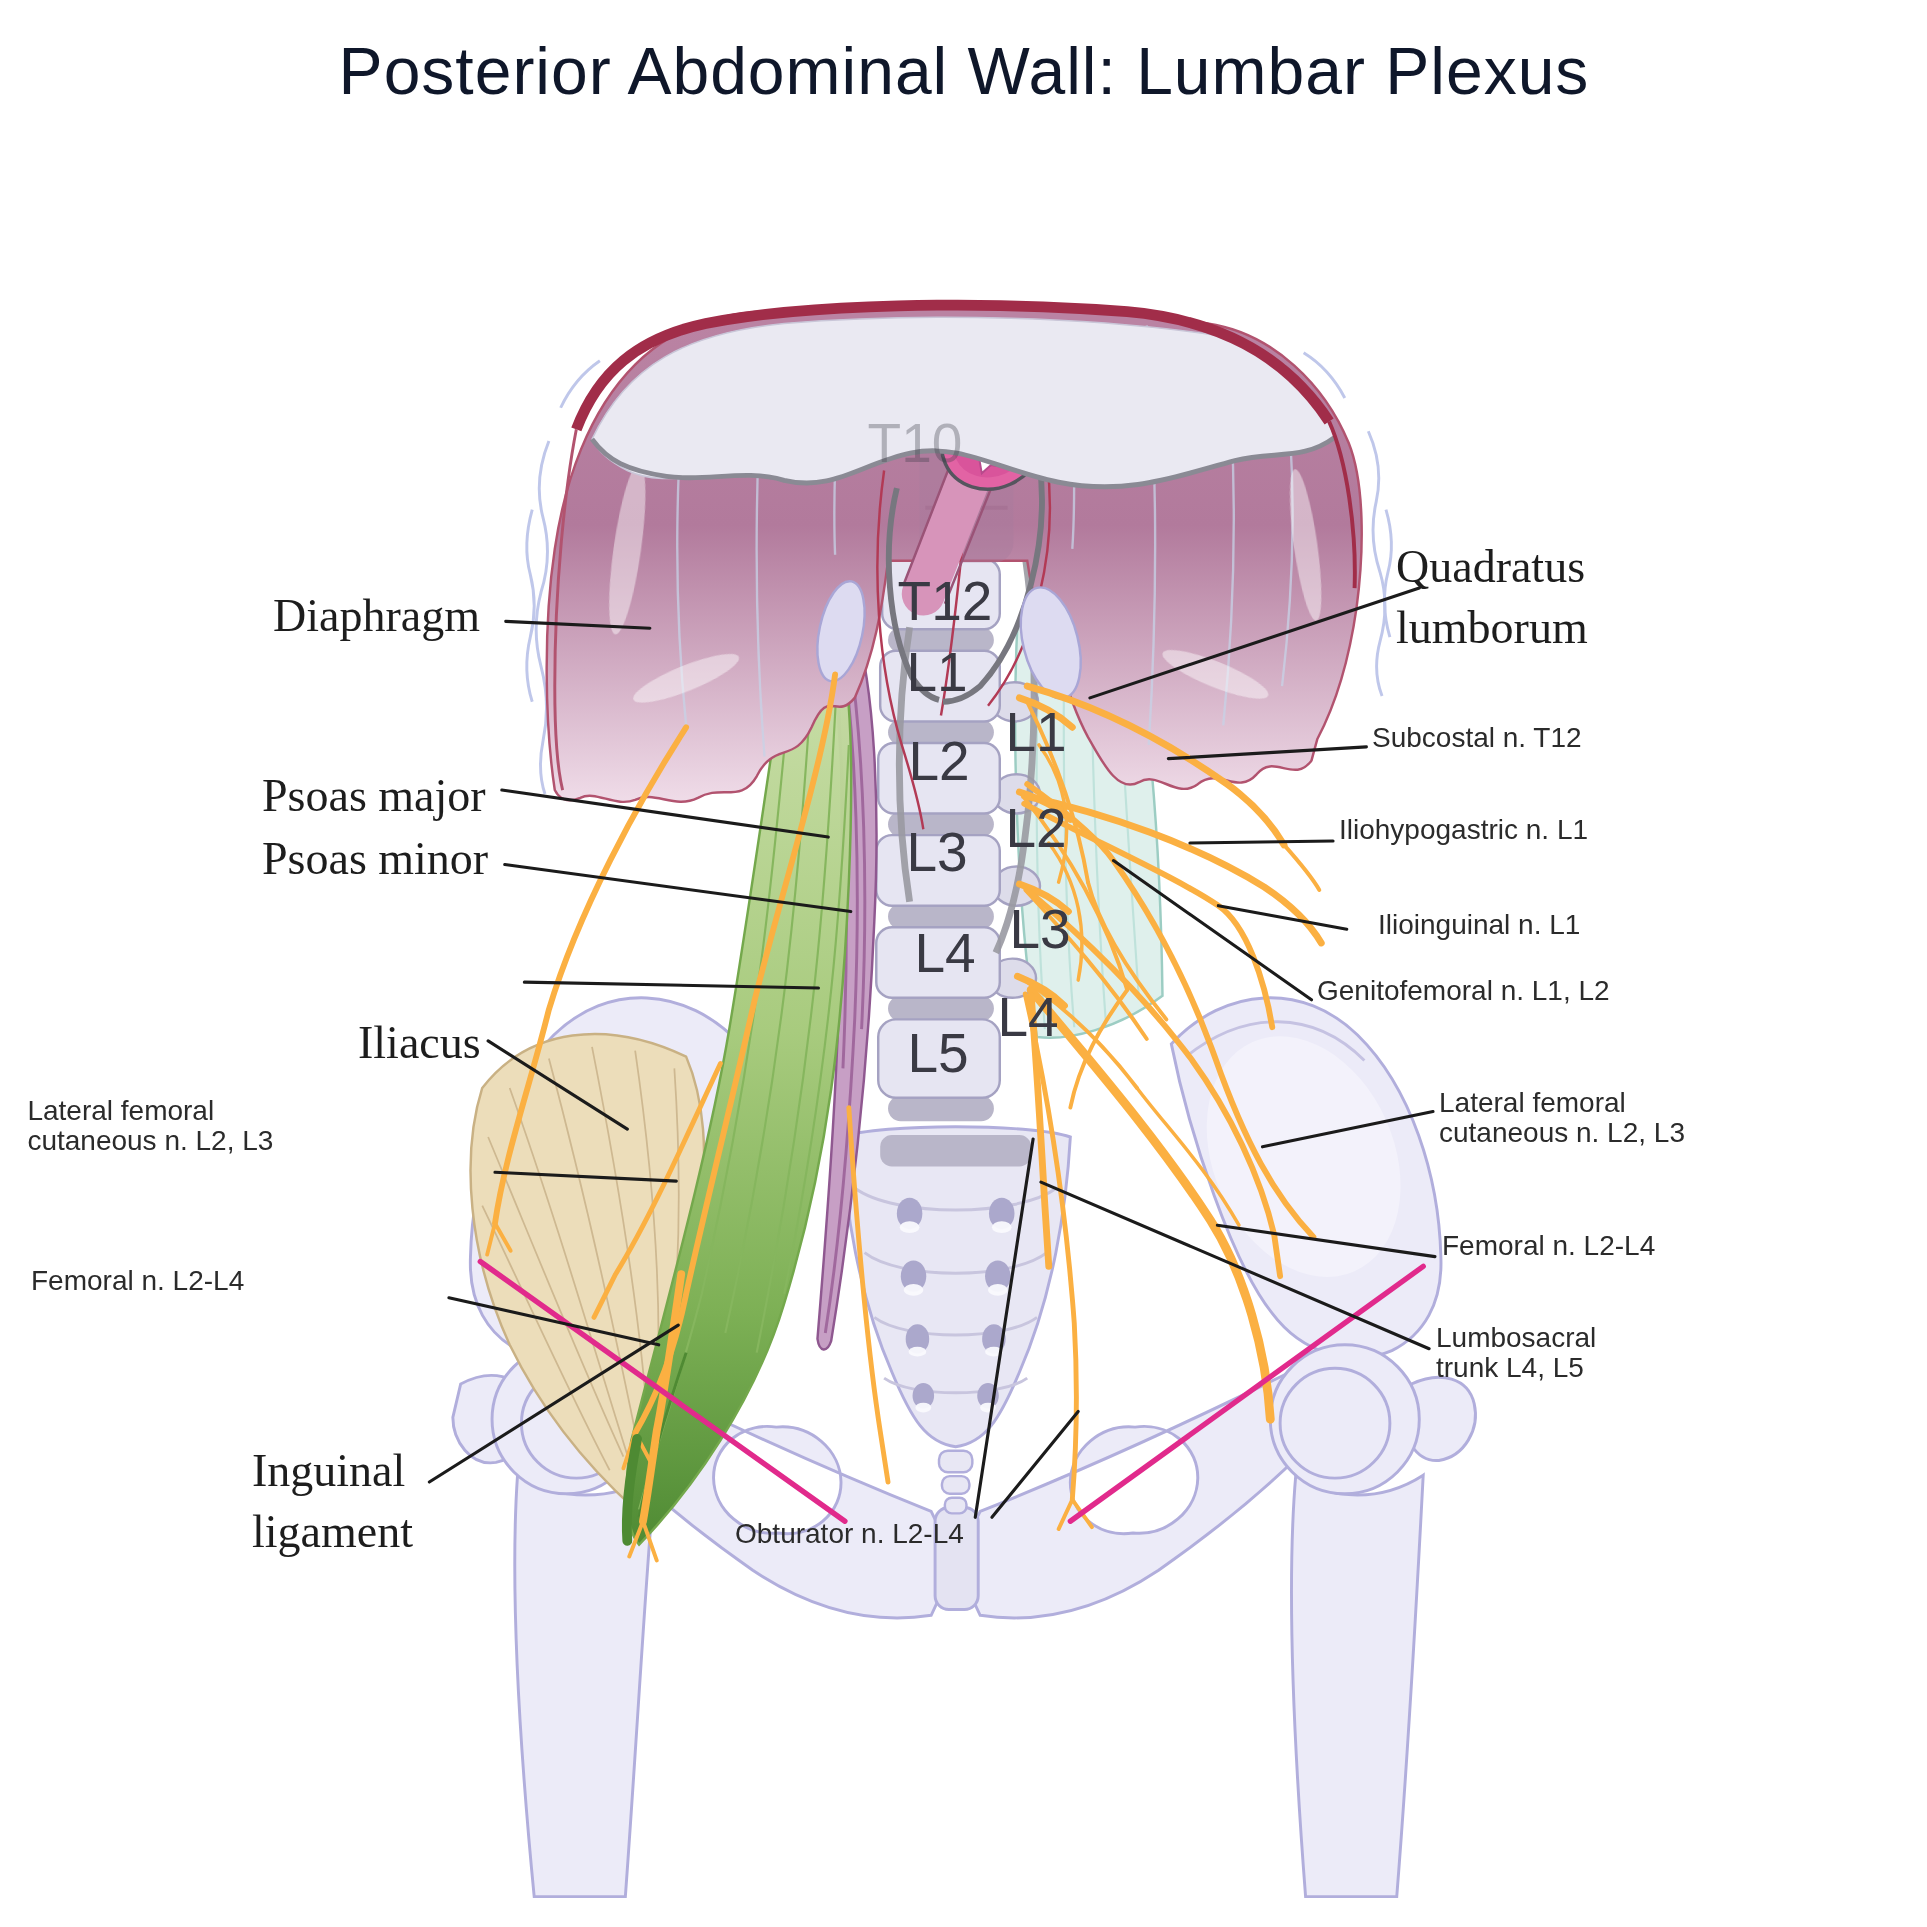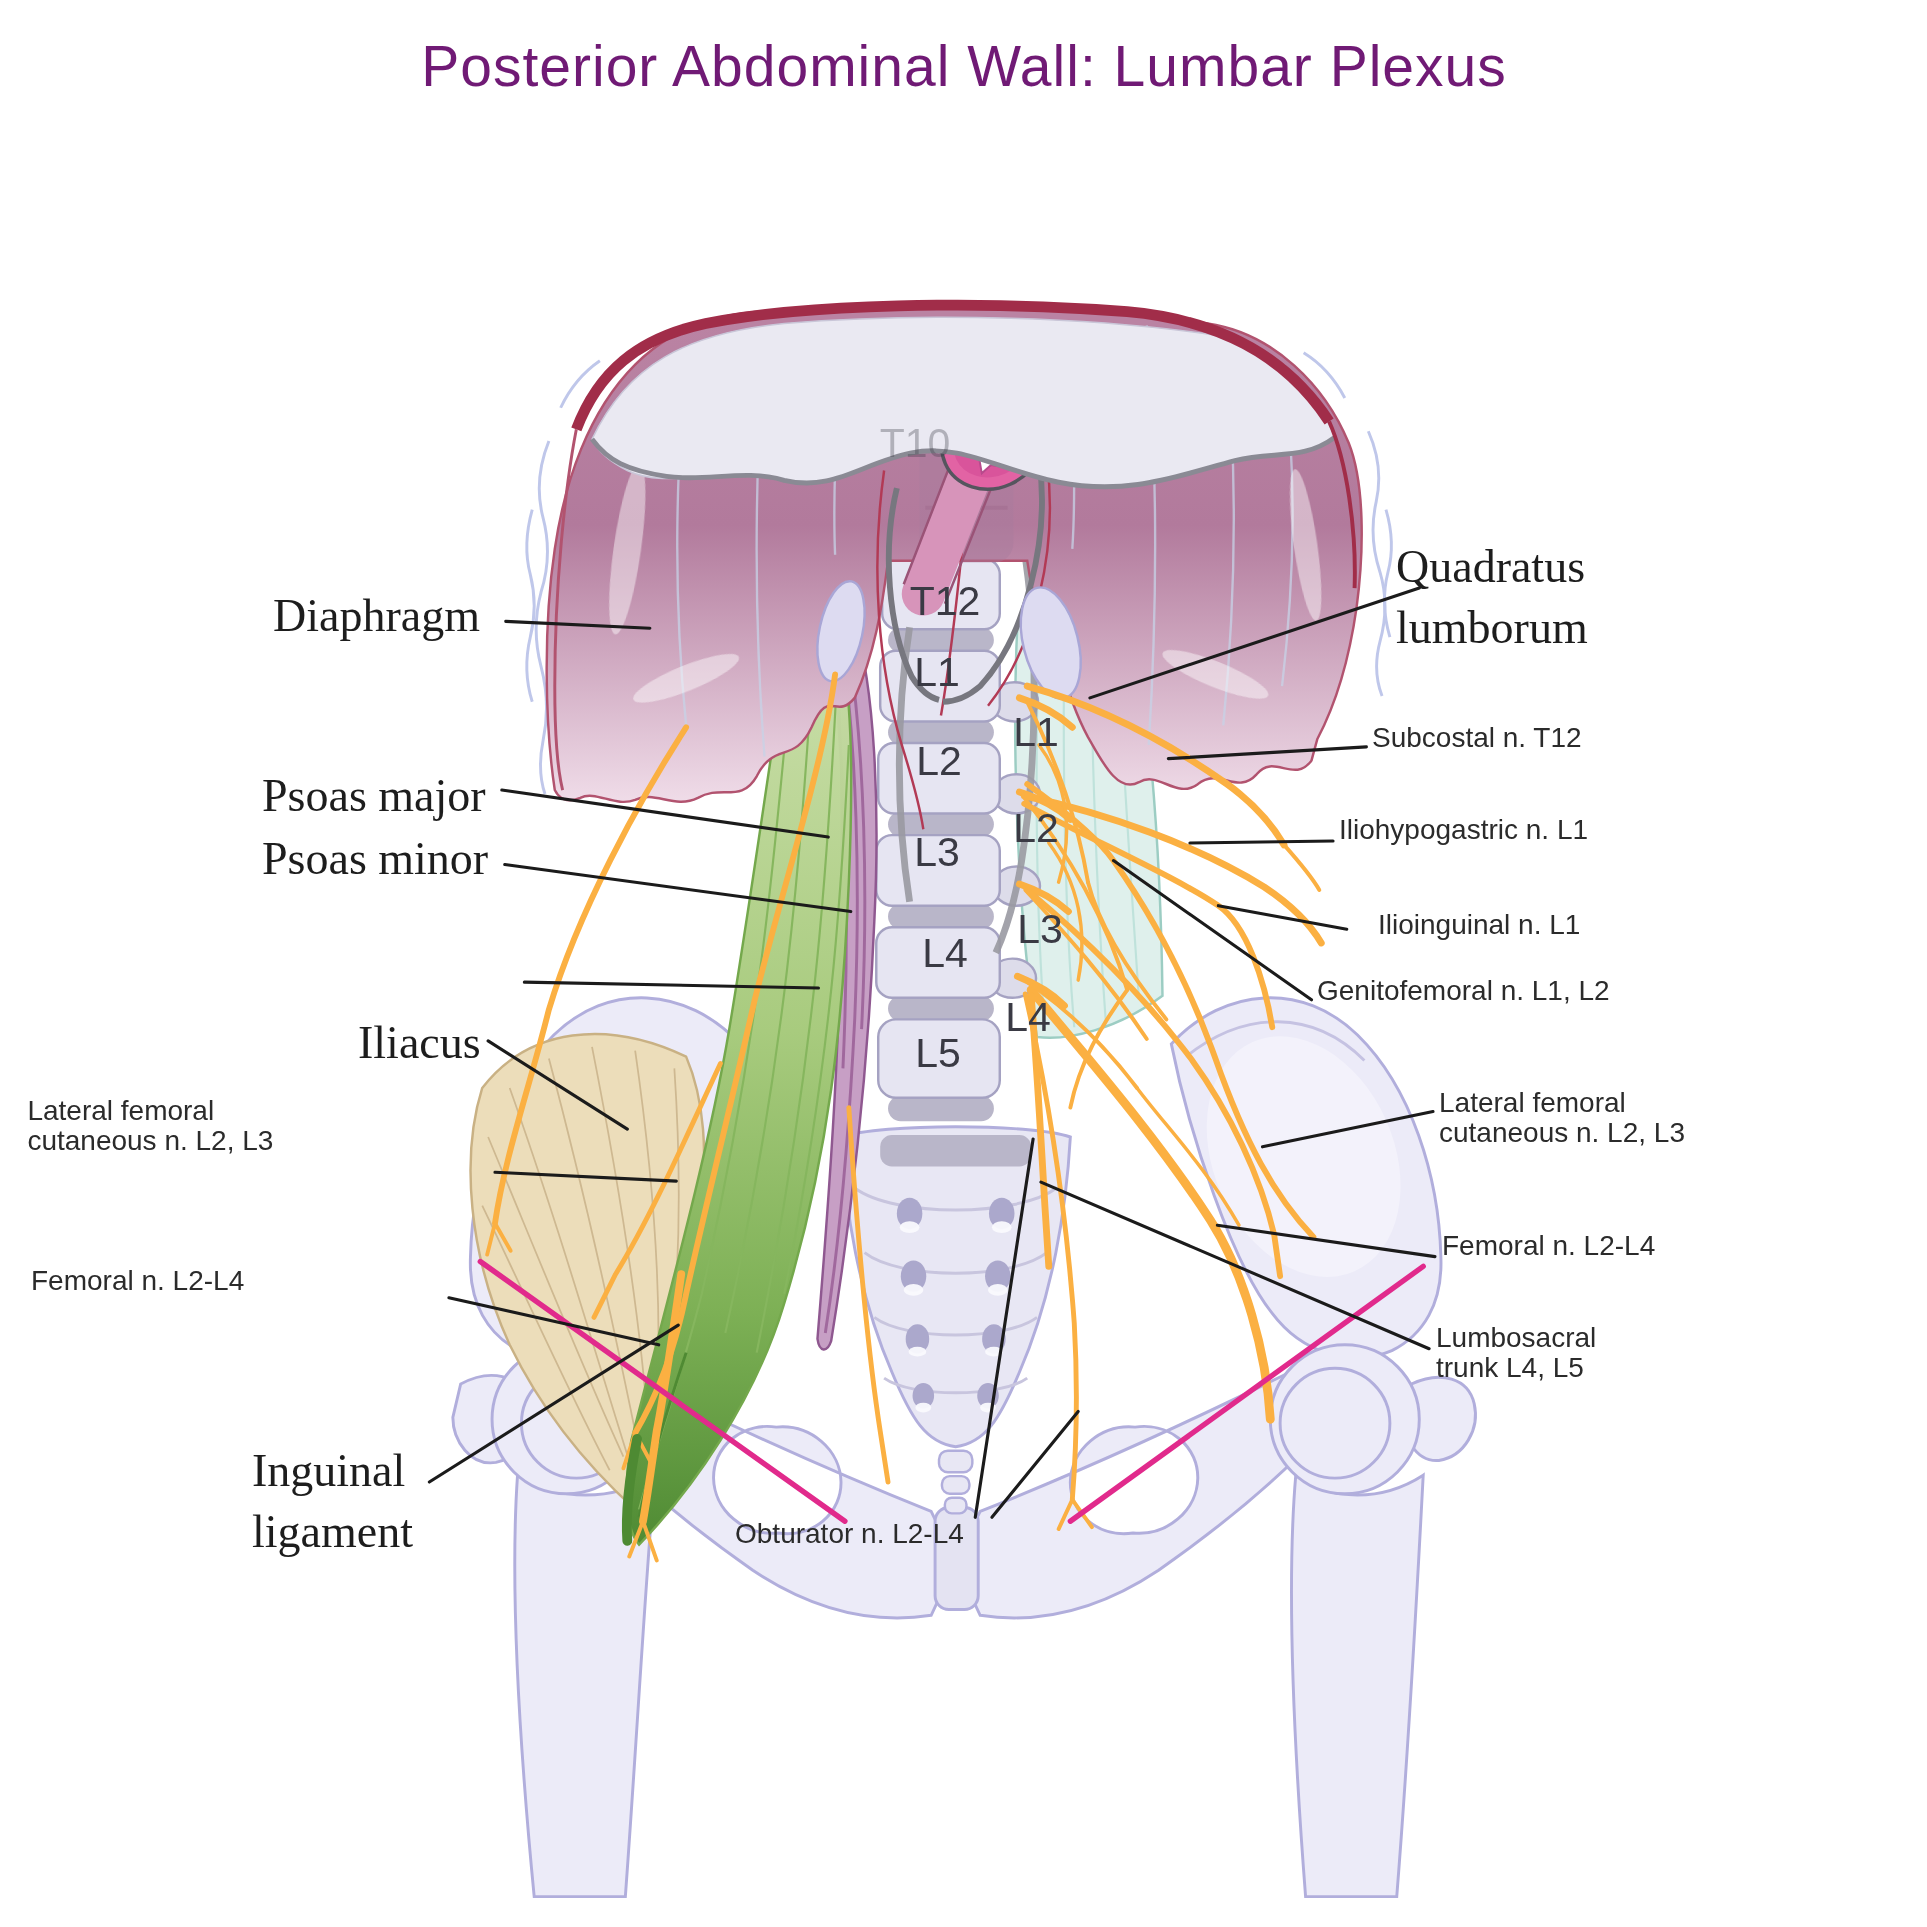--- a/index.html
+++ b/index.html
@@ -1,26 +1,26 @@
 <!DOCTYPE html>
 <html><head>
 <meta charset="utf-8">
 <style>
   html,body{margin:0;padding:0;background:#ffffff;}
   .stage{position:relative;width:1928px;height:1928px;background:#ffffff;overflow:hidden;
          font-family:"Liberation Sans",sans-serif;}
   .title{position:absolute;top:33px;left:0;width:100%;text-align:center;
-         font-size:57px;font-weight:500;letter-spacing:1px;color:#701a75;}
+         font-size:66px;font-weight:500;letter-spacing:1px;color:#0f172a;}
   svg{position:absolute;top:0;left:0;}
   #labels .lbl{position:absolute;white-space:nowrap;}
   .lbl.sans{font-family:"Liberation Sans",sans-serif;font-size:28px;font-weight:400;
             color:#2b2b2b;line-height:1.07;}
   .lbl.serif{font-family:"Liberation Serif",serif;font-size:46px;font-weight:400;
              color:#1d1d1d;line-height:1.32;}
-  .lbl.vert{font-family:"Liberation Sans",sans-serif;font-size:41px;color:#3a3a44;
+  .lbl.vert{font-family:"Liberation Sans",sans-serif;font-size:55px;color:#3a3a44;
             transform:translate(-50%,-50%);}
   .lbl.ghost{opacity:0.32;}
 </style>
 </head>
 <body>
 
 <div class="stage">
 
   <div class="title">Posterior Abdominal Wall: Lumbar Plexus</div>
 

